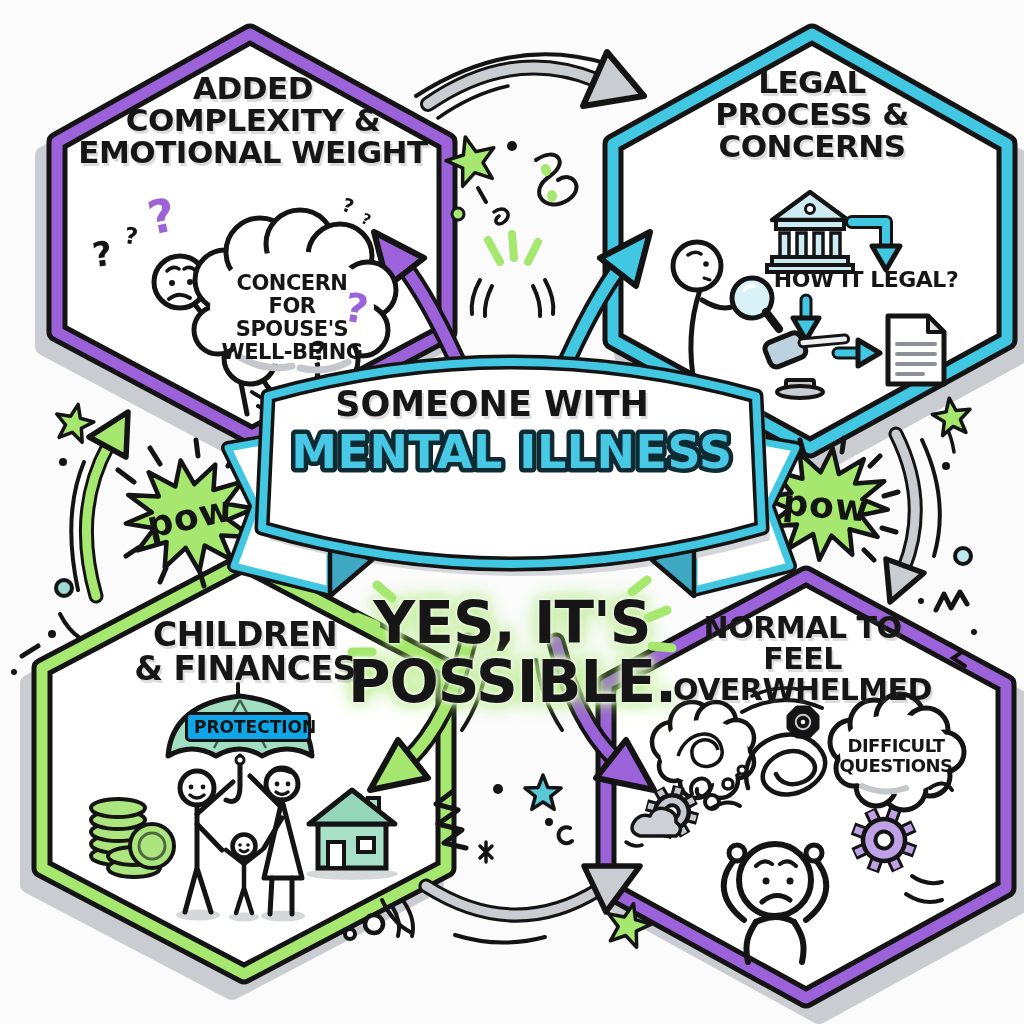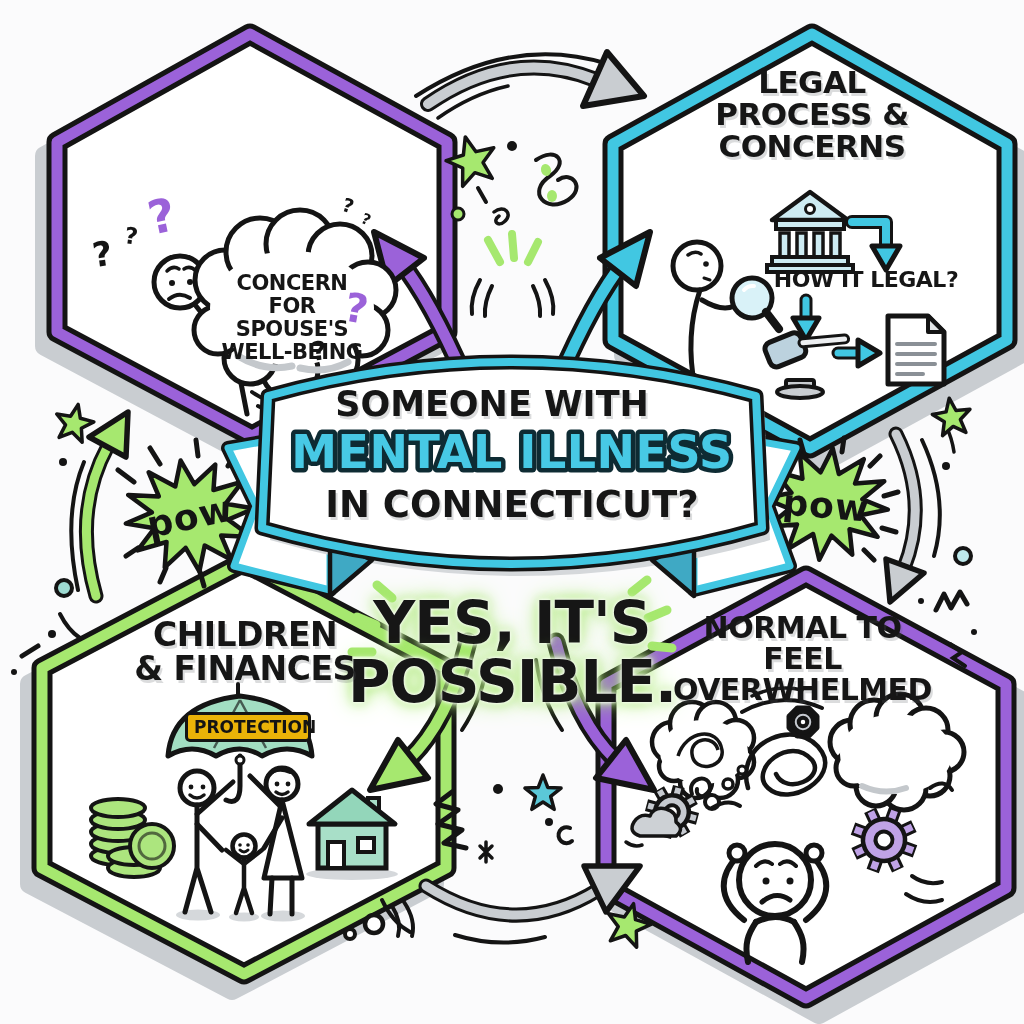--- a/index.html
+++ b/index.html
@@ -8,21 +8,21 @@
   svg{position:absolute;left:0;top:0;}
   .txt{position:absolute;text-align:center;font-weight:800;color:#161616;line-height:1.04;
        letter-spacing:-0.5px;white-space:pre-line;}
   .shadowed{text-shadow:2px 3px 0 rgba(90,95,100,0.22);}
   .panel-title{font-size:31px;}
   .cloud-text{font-size:21px;line-height:1.1;}
   .banner-line{font-size:35px;letter-spacing:0;}
   .yes-text{font-size:58px;letter-spacing:-1px;line-height:1.02;
      text-shadow:0 0 3px #fff,0 0 6px #fff,0 0 12px #A8E86F,0 0 22px #A8E86F;margin-top:38px;}
   .pow{font-size:36px;font-weight:800;letter-spacing:1px;color:#141414;}
-  .label-box{position:absolute;background:#eab308;border:3px solid #141414;border-radius:5px;
+  .label-box{position:absolute;background:#0ea5e9;border:3px solid #141414;border-radius:5px;
      font-weight:800;font-size:17px;text-align:left;padding:2px 6px;color:#141414;}
   .small-cloud-text{font-size:18px;line-height:1.1;}
   .caption{font-size:22px;}
 </style>
 </head>
 <body>
 
 <div class="canvas">
 <svg width="1024" height="1024" viewBox="0 0 1024 1024">
 
@@ -396,41 +396,45 @@
     <circle cx="766" cy="881" r="3.5" fill="#141414"></circle>
         <circle cx="790" cy="881" r="3.5" fill="#141414"></circle>
     <path d="M762,902 q14,-12 28,-2" fill="none" stroke="#141414" stroke-width="5"></path>
     <circle cx="737" cy="853" r="8" fill="#fff" stroke="#141414" stroke-width="5"></circle>
     <circle cx="814" cy="853" r="8" fill="#fff" stroke="#141414" stroke-width="5"></circle>
     <path d="M930,788 q14,-10 22,2" fill="none" stroke="#141414" stroke-width="4"></path>
     <path d="M912,876 q14,10 30,6 M906,894 q18,12 36,6" fill="none" stroke="#141414" stroke-width="4"></path>
   </g>
 </svg>
 
+<div class="txt shadowed panel-title" style="left:58px;top:72px;width:390px;">ADDED
+COMPLEXITY &amp;
+EMOTIONAL WEIGHT</div>
 <div class="txt cloud-text" style="left:212px;top:272px;width:160px;">CONCERN
 FOR SPOUSE'S
 WELL-BEING</div>
 
 <div class="txt shadowed panel-title" style="left:622px;top:66px;width:380px;">LEGAL
 PROCESS &amp;
 CONCERNS</div>
 <div class="txt caption" style="left:770px;top:269px;width:192px;">HOW IT LEGAL?</div>
 
 <div class="txt shadowed banner-line" style="left:264px;top:386px;width:456px;">SOMEONE WITH</div>
 <svg style="left:252px;top:422px;" width="520" height="62">
   <text x="260" y="46" text-anchor="middle" font-family="DejaVu Sans, Liberation Sans, sans-serif" font-weight="800" font-size="46" letter-spacing="0.5" fill="#47C9E5" stroke="#0E2B33" stroke-width="9" paint-order="stroke" stroke-linejoin="round">MENTAL ILLNESS</text>
 </svg>
-<div class="txt shadowed banner-line" style="left:264px;top:486px;width:496px;font-size:37px;">IN CONNECTICUT?</div>
 
 <div class="txt yes-text" style="left:264px;top:556px;width:496px;">YES, IT'S
 POSSIBLE.</div>
 
 <div class="txt shadowed panel-title" style="left:55px;top:618px;width:380px;font-size:33px;">CHILDREN
 &amp; FINANCES</div>
 <div class="label-box" style="left:185px;top:712px;width:108px;">PROTECTION</div>
 
 <div class="txt shadowed panel-title" style="left:610px;top:612px;width:385px;font-size:30px;">NORMAL TO
 FEEL
 OVERWHELMED</div>
+<div class="txt small-cloud-text" style="left:834px;top:736px;width:124px;">DIFFICULT
+QUESTIONS</div>
 
 <div class="txt pow" style="left:130px;top:498px;width:120px;transform:rotate(-12deg);">pow</div>
 <div class="txt pow" style="left:766px;top:487px;width:120px;transform:rotate(5deg);">pow</div>
 </div>
 
 </body></html>

